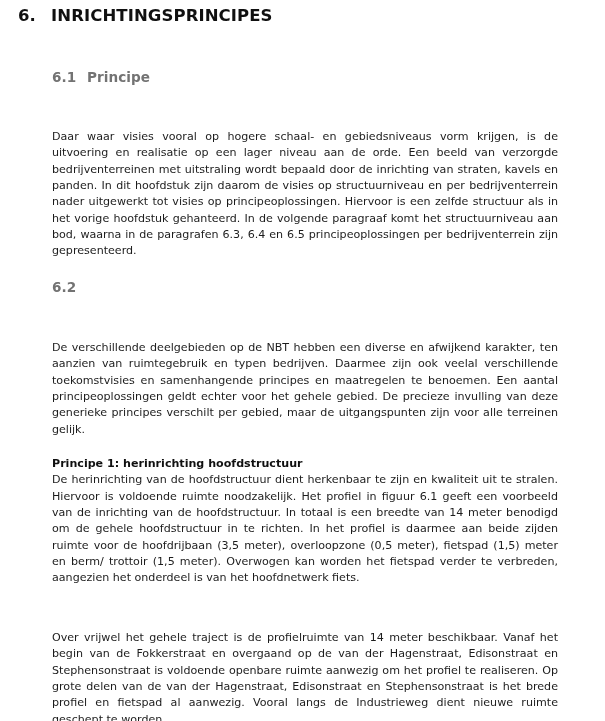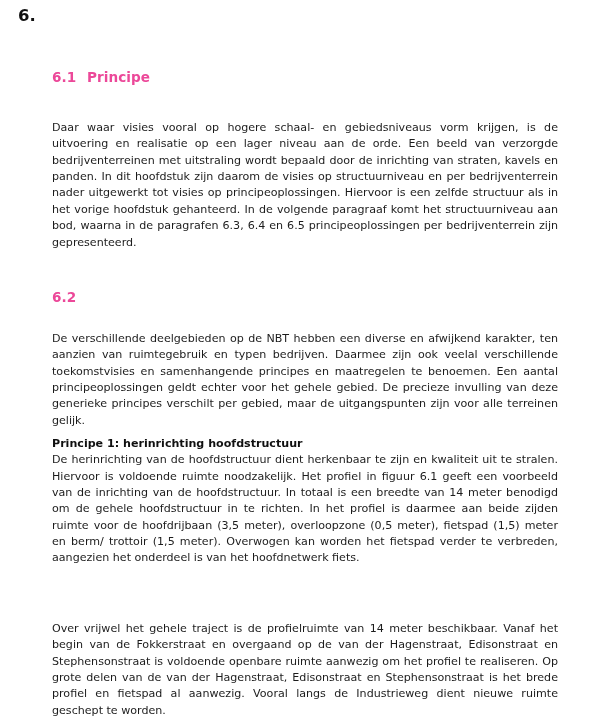--- a/index.html
+++ b/index.html
@@ -47,64 +47,65 @@
 
   
   .section-heading {
     position: absolute;
     left: 52px;
     width: 505px;
     display: flex;
     align-items: baseline;
     font-size: 13.6px;
     font-weight: bold;
-    color: #ec4899;
+    color: #737373;
     letter-spacing: 0.05px;
   }
   .section-num {
     width: 35px;
     flex: 0 0 35px;
   }
 
   #sec61 { top: 69px; }
-  #sec62 { top: 289px; flex-direction: column; }
+  #sec62 { top: 279px; flex-direction: column; }
 
   
   .body-block {
     position: absolute;
     left: 52px;
     width: 506px;
     font-size: 11.1px;
     line-height: 16.35px;
     text-align: justify;
     text-justify: inter-word;
     color: #1c1c1c;
     hyphens: manual;
   }
-  .body-block.last-left { text-align-last: left; }
+  .body-block.last-left { text-align-last: left; margin-top: 20px; }
 
   #p-intro   { top: 109px; }
   #p-struct  { top: 320px; }
   #p-prin1   { top: 436px; }
   #p-laatste { top: 610px; }
 
   .sub-bold {
     font-weight: bold;
     display: block;
     text-align: center;
     color: #101010;
   }
 </style>
 </head>
 <body>
 
 <div class="page">
 
   <div class="chapter-heading">
     <span class="chapter-num">6.</span>
+    <span class="chapter-title">INRICHTINGSPRINCIPES</span>
   </div>
 
   <div class="section-heading" id="sec61">
     <span class="section-num">6.1</span>
     <span class="section-title">Principe</span>
   </div>
 
   <p class="body-block last-left" id="p-intro">Daar waar visies vooral op hogere schaal- en gebiedsniveaus vorm krijgen, is de uitvoering en realisatie op een lager niveau aan de orde. Een beeld van verzorgde bedrijventerreinen met uitstraling wordt bepaald door de inrichting van straten, kavels en panden. In dit hoofdstuk zijn daarom de visies op structuurniveau en per bedrijventerrein nader uitgewerkt tot visies op principeoplossingen. Hiervoor is een zelfde structuur als in het vorige hoofdstuk gehanteerd. In de volgende paragraaf komt het structuurniveau aan bod, waarna in de paragrafen 6.3, 6.4 en 6.5 principeoplossingen per bedrijventerrein zijn gepresenteerd.</p>
 
   <div class="section-heading" id="sec62">

